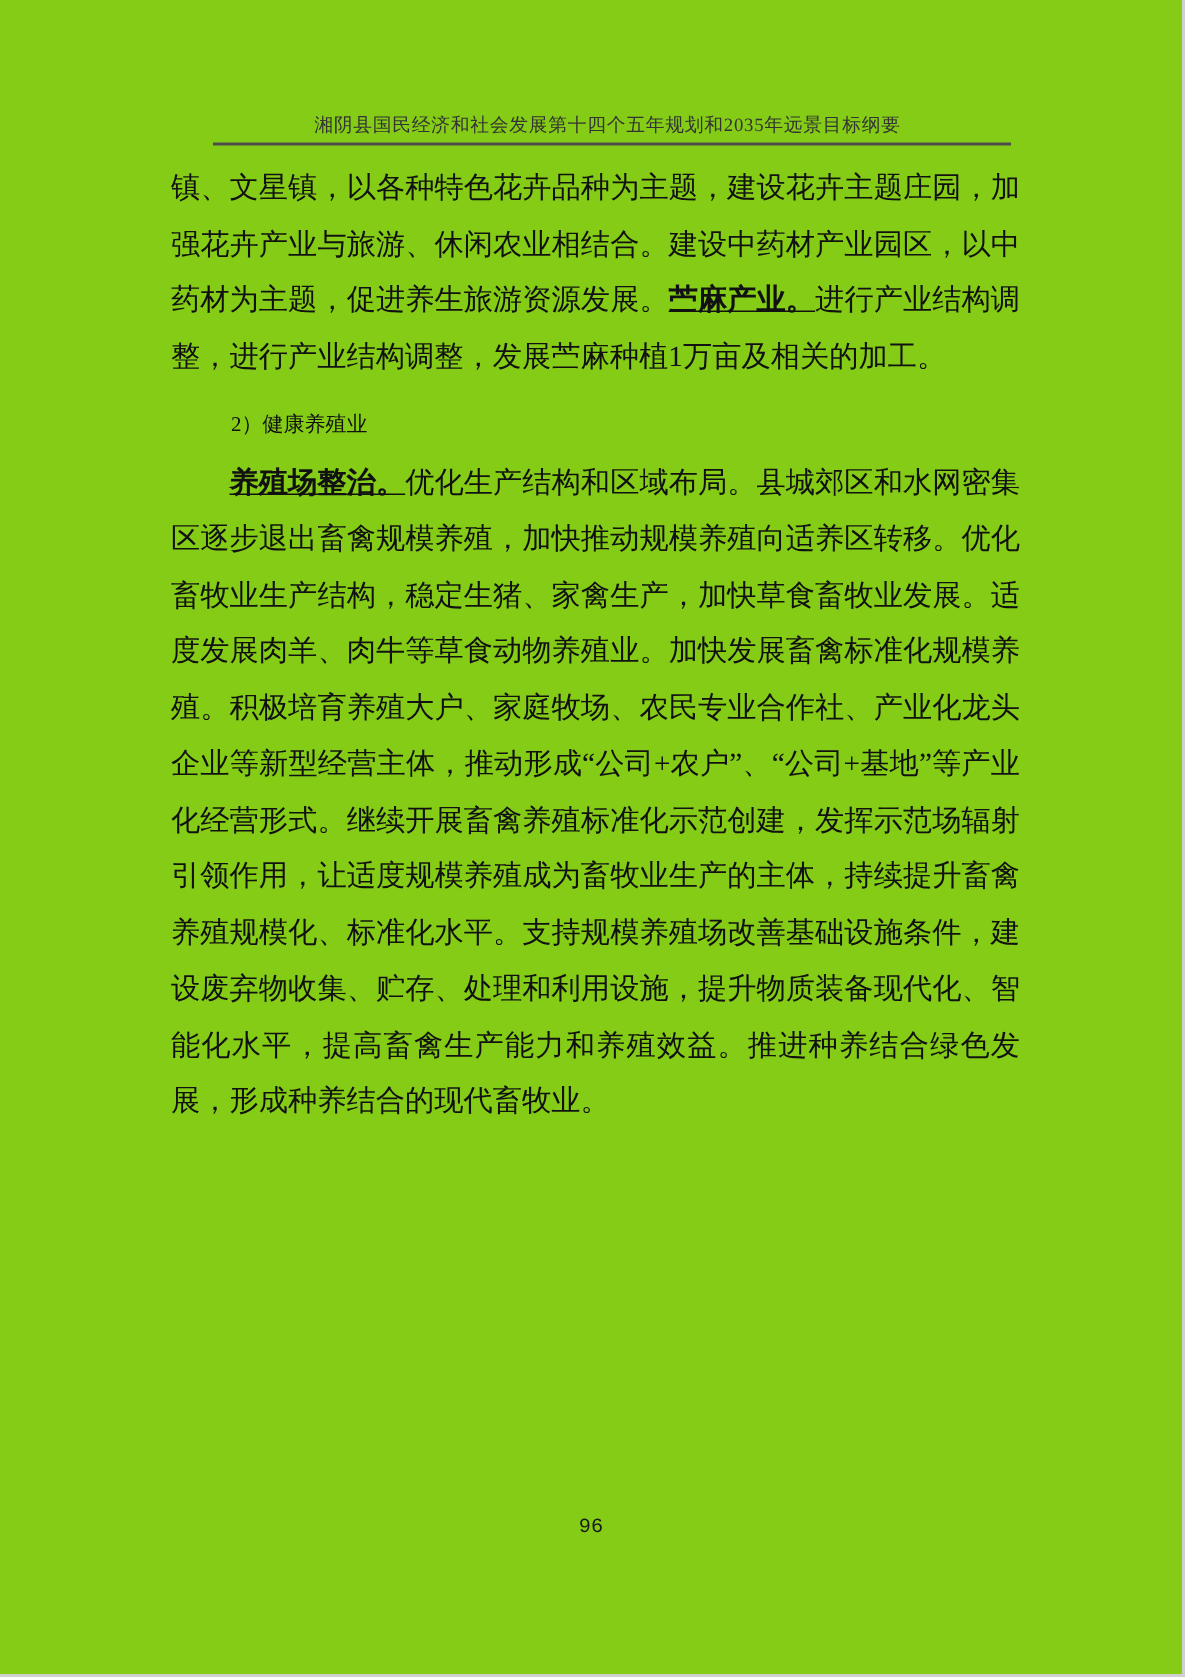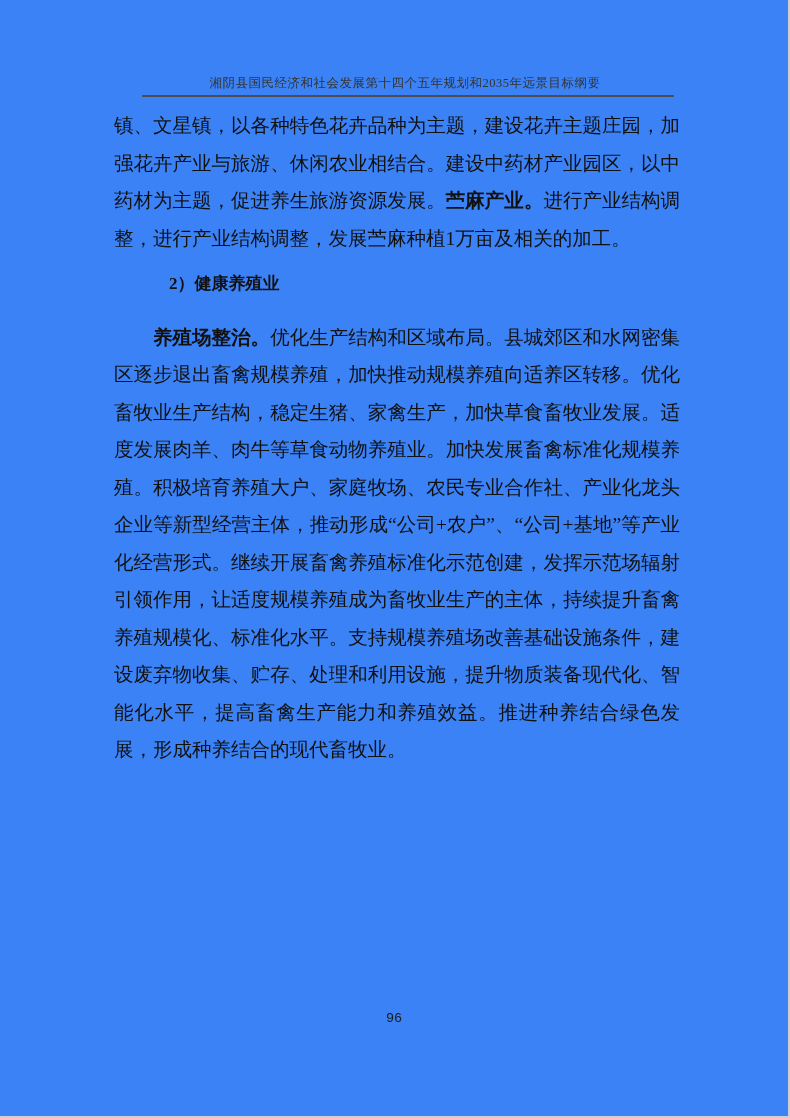--- a/index.html
+++ b/index.html
@@ -4,21 +4,21 @@
 <style>
   html, body {
     margin: 0;
     padding: 0;
     background: #ffffff;
   }
   .page {
     position: relative;
     width: 790px;
     height: 1118px;
-    background: #3b82f6;
+    background: #84cc16;
     box-sizing: border-box;
     border-right: 2px solid #cfcfcf;
     border-bottom: 2px solid #cfcfcf;
     font-family: "Liberation Serif", "DejaVu Serif", serif;
     color: #111111;
     overflow: hidden;
   }
   .header-title {
     position: absolute;
     top: 75px;
@@ -48,31 +48,32 @@
     text-align: justify;
   }
   .para {
     margin: 0;
     padding: 0;
   }
   .para.indent {
     text-indent: 39px;
   }
   .heading {
-    margin: 16px;
+    margin: 1px;
     padding: 0 0 0 39px;
-    font-size: 17px;
+    font-size: 14px;
     line-height: 37.5px;
-    font-weight: bold;
+    font-weight: normal;
   }
   .heading.first {
     margin-top: 8px;
   }
   .b {
     font-weight: bold;
+    text-decoration: underline;
   }
   .page-number {
     position: absolute;
     top: 1006px;
     left: 0;
     width: 100%;
     text-align: center;
     font-size: 13.5px;
     line-height: 26px;
     color: #1a1a1a;

